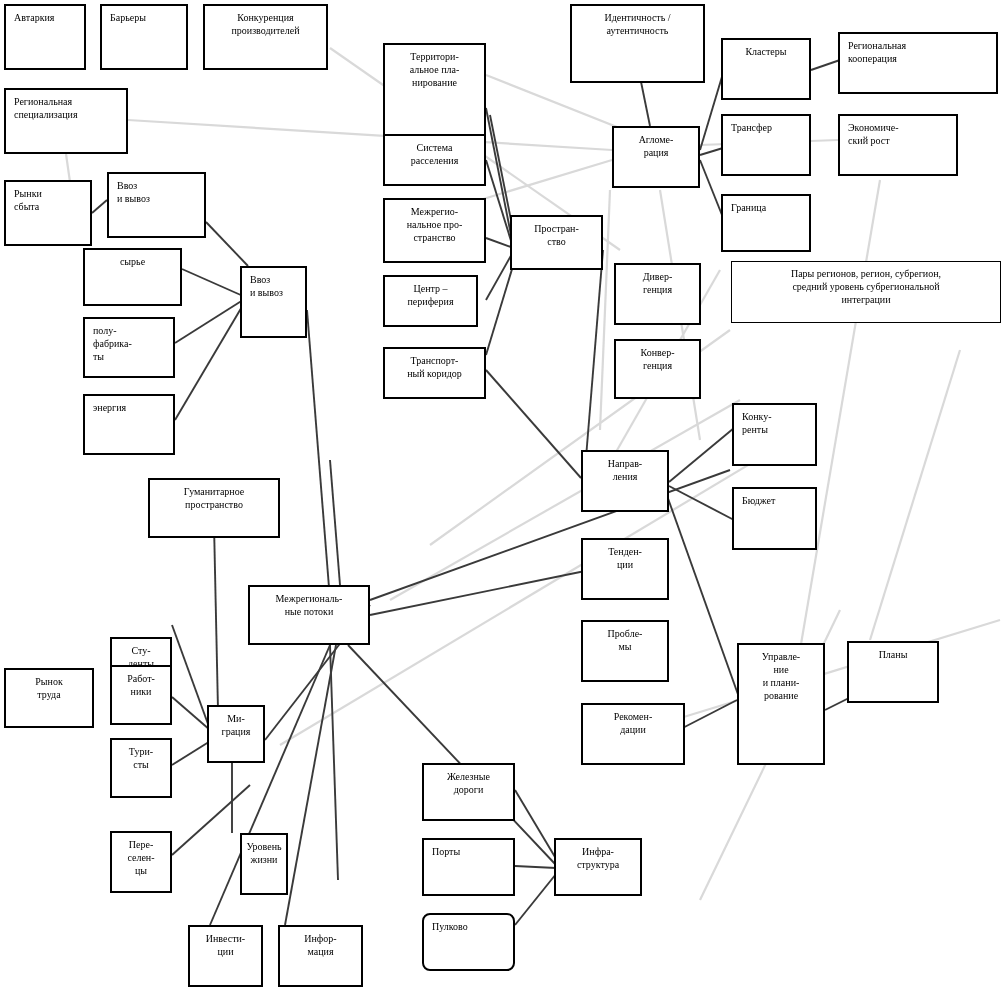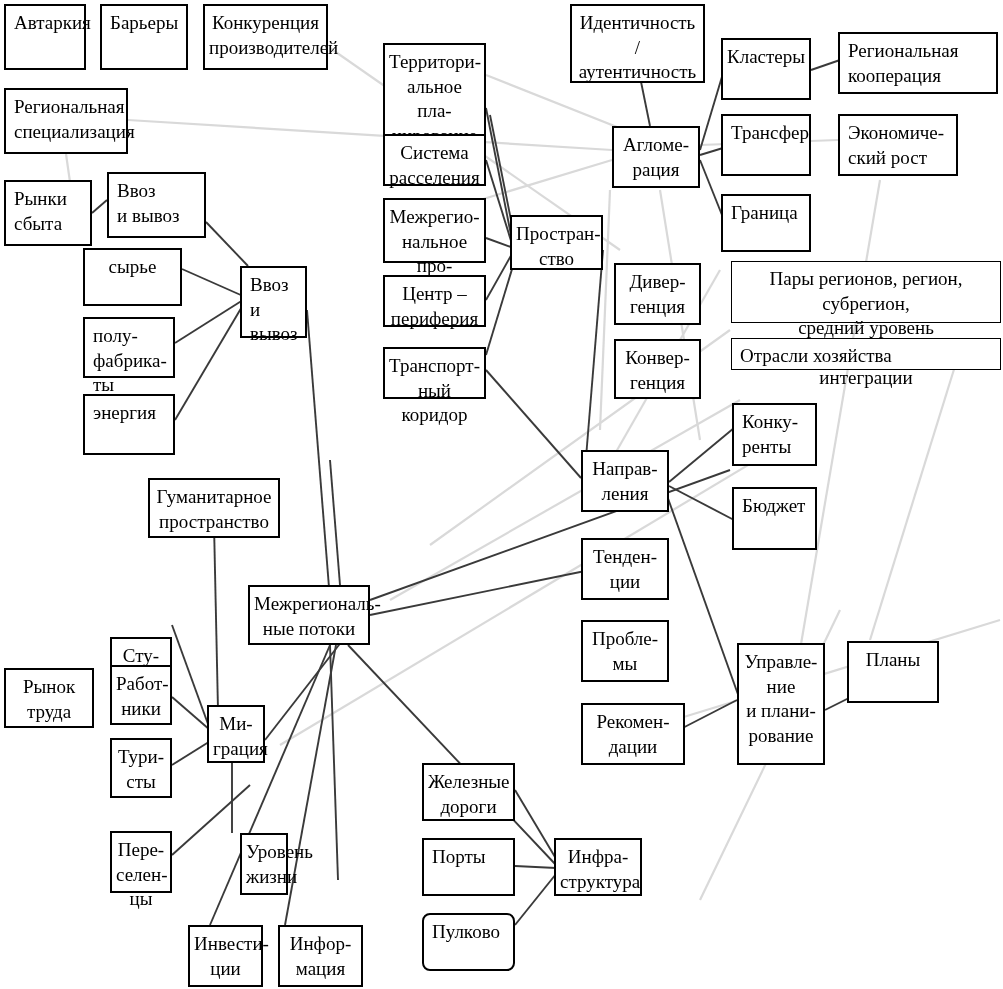--- a/index.html
+++ b/index.html
@@ -31,21 +31,21 @@
     align-items: flex-start;
     justify-content: center;
     z-index: 5;
   }
   .node .lbl {
     display: block;
     width: 100%;
     text-align: center;
     line-height: 1.30;
     color: #000000;
-    font-size: 19px;
+    font-size: 10px;
     padding: 5px 4px 0 4px;
     box-sizing: border-box;
     white-space: pre-line;
   }
   .node.thin { border-width: 1px; }
   .node.alignleft .lbl { text-align: left; padding-left: 8px; }
 </style>
 </head>
 <body>
 
@@ -153,21 +153,21 @@
     </div>
     <div class="node" style="left: 383px; top: 134px; width: 103px; height: 52px;">
       <span class="lbl">Система
 расселения</span>
     </div>
     <div class="node" style="left: 383px; top: 198px; width: 103px; height: 65px;">
       <span class="lbl">Межрегио-
 нальное про-
 странство</span>
     </div>
-    <div class="node" style="left: 383px; top: 275px; width: 103px; height: 52px;">
+    <div class="node" style="left: 383px; top: 275px; width: 95px; height: 52px;">
       <span class="lbl">Центр –
 периферия</span>
     </div>
     <div class="node" style="left: 383px; top: 347px; width: 103px; height: 52px;">
       <span class="lbl">Транспорт-
 ный коридор</span>
     </div>
     <div class="node" style="left: 510px; top: 215px; width: 93px; height: 55px;">
       <span class="lbl">Простран-
 ство</span>
@@ -202,23 +202,20 @@
 генция</span>
     </div>
     <div class="node" style="left: 614px; top: 339px; width: 87px; height: 60px;">
       <span class="lbl">Конвер-
 генция</span>
     </div>
     <div class="node thin" style="left: 731px; top: 261px; width: 270px; height: 62px;">
       <span class="lbl">Пары регионов, регион, субрегион,
 средний уровень субрегиональной
 интеграции</span>
-    </div>
-    <div class="node thin alignleft" style="left: 731px; top: 338px; width: 270px; height: 32px;">
-      <span class="lbl">Отрасли хозяйства</span>
     </div>
     <div class="node alignleft" style="left: 732px; top: 403px; width: 85px; height: 63px;">
       <span class="lbl">Конку-
 ренты</span>
     </div>
     <div class="node alignleft" style="left: 732px; top: 487px; width: 85px; height: 63px;">
       <span class="lbl">Бюджет</span>
     </div>
     <div class="node" style="left: 581px; top: 450px; width: 88px; height: 62px;">
       <span class="lbl">Направ-

